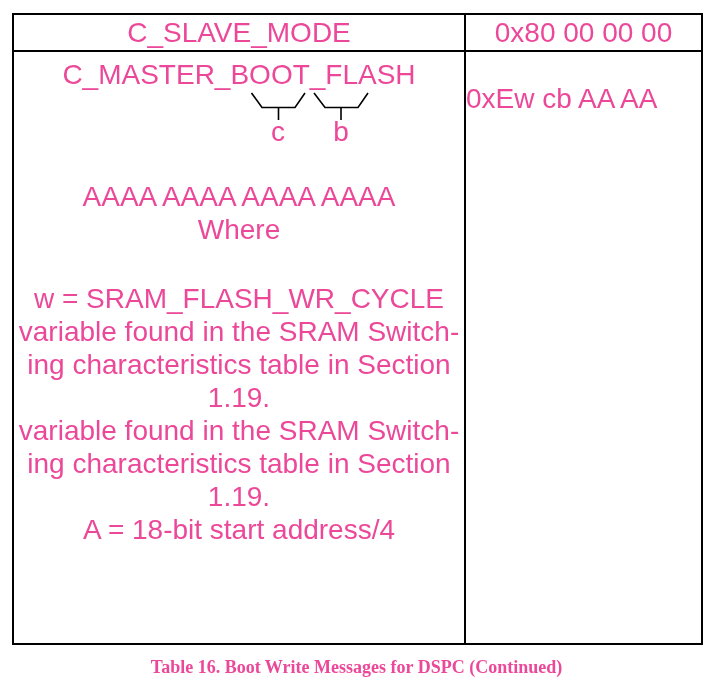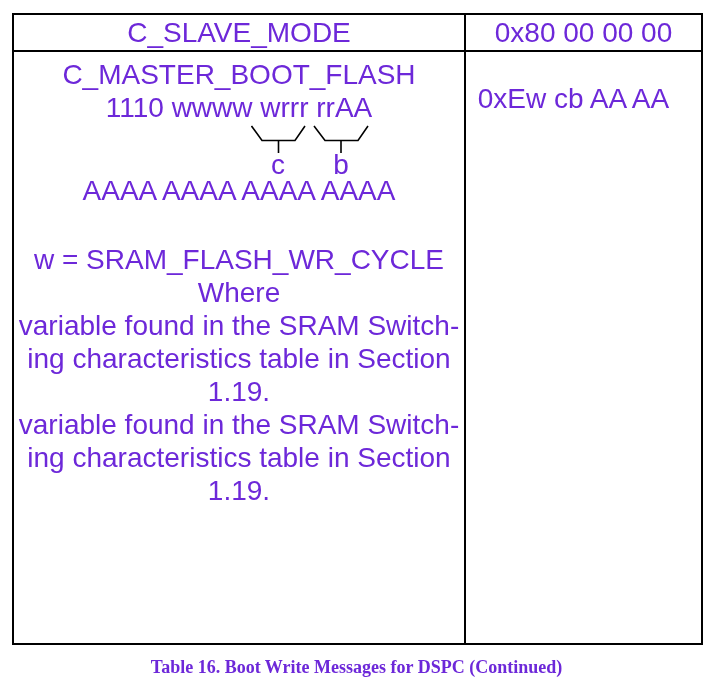--- a/index.html
+++ b/index.html
@@ -5,21 +5,21 @@
   html, body {
     margin: 0;
     padding: 0;
     background: #ffffff;
   }
   .page {
     position: relative;
     width: 713px;
     height: 692px;
     background: #ffffff;
-    color: #6d28d9;
+    color: #ec4899;
     font-family: "Liberation Sans", sans-serif;
     overflow: hidden;
   }
   .msg-table {
     position: absolute;
     left: 12px;
     top: 13px;
     width: 691px;
     height: 632px;
     border: 2px solid #000000;
@@ -51,21 +51,21 @@
   .cell2-left {
     padding-top: 6px;
     text-align: center;
     font-size: 28px;
   }
   .ln {
     height: 33px;
     line-height: 33px;
     white-space: nowrap;
   }
-  .sp-addr { }
+  .sp-addr { margin-top: 39px; }
   .sp-defs { margin-top: 36px; }
   .brace-area {
     position: relative;
     height: 50px;
   }
   .brace-svg {
     position: absolute;
     left: 237px;
     top: 0;
   }
@@ -75,21 +75,20 @@
     width: 24px;
     text-align: center;
     font-size: 28px;
     line-height: 33px;
   }
   .blabel-c { left: 252px; }
   .blabel-b { left: 315px; }
   .cell2-right {
     padding-top: 30px;
     padding-right: 20px;
-    text-align: center;
     font-size: 28px;
   }
   .cell2-right .val {
     line-height: 33px;
     white-space: nowrap;
   }
   .caption {
     position: absolute;
     left: 0;
     top: 650px;
@@ -117,44 +116,44 @@
         <span>0x80 00 00 00</span>
       </div>
     </div>
 
     <div class="row row2">
 
       <div class="cell cell-left cell2-left">
 
         <div class="ln">C_MASTER_BOOT_FLASH</div>
 
-        <div class="ln">1110 wwww wrrr rrAA</div>
 
         <div class="brace-area">
           <svg class="brace-svg" width="118" height="30" viewBox="0 0 118 30">
             <path d="M0.5 2 L11 16.5 L44 16.5 L54 2 M27.5 16.5 L27.5 29" fill="none" stroke="#000000" stroke-width="1.6"></path>
             <path d="M63 2 L74 16.5 L107 16.5 L117 2 M90 16.5 L90 29" fill="none" stroke="#000000" stroke-width="1.6"></path>
           </svg>
           <span class="blabel blabel-c">c</span>
           <span class="blabel blabel-b">b</span>
         </div>
 
         <div class="ln sp-addr">AAAA AAAA AAAA AAAA</div>
 
+        <div class="ln">Where</div>
+
         <div class="ln sp-defs">w = SRAM_FLASH_WR_CYCLE</div>
-
-        <div class="ln">Where</div>
         <div class="ln">variable found in the SRAM Switch-</div>
         <div class="ln">ing characteristics table in Section</div>
         <div class="ln">1.19.</div>
 
         <div class="ln">variable found in the SRAM Switch-</div>
         <div class="ln">ing characteristics table in Section</div>
         <div class="ln">1.19.</div>
 
+        <div class="ln">A = 18-bit start address/4</div>
 
       </div>
 
       <div class="cell cell-right cell2-right">
         <div class="val">0xEw cb AA AA</div>
       </div>
 
     </div>
 
   </div>

